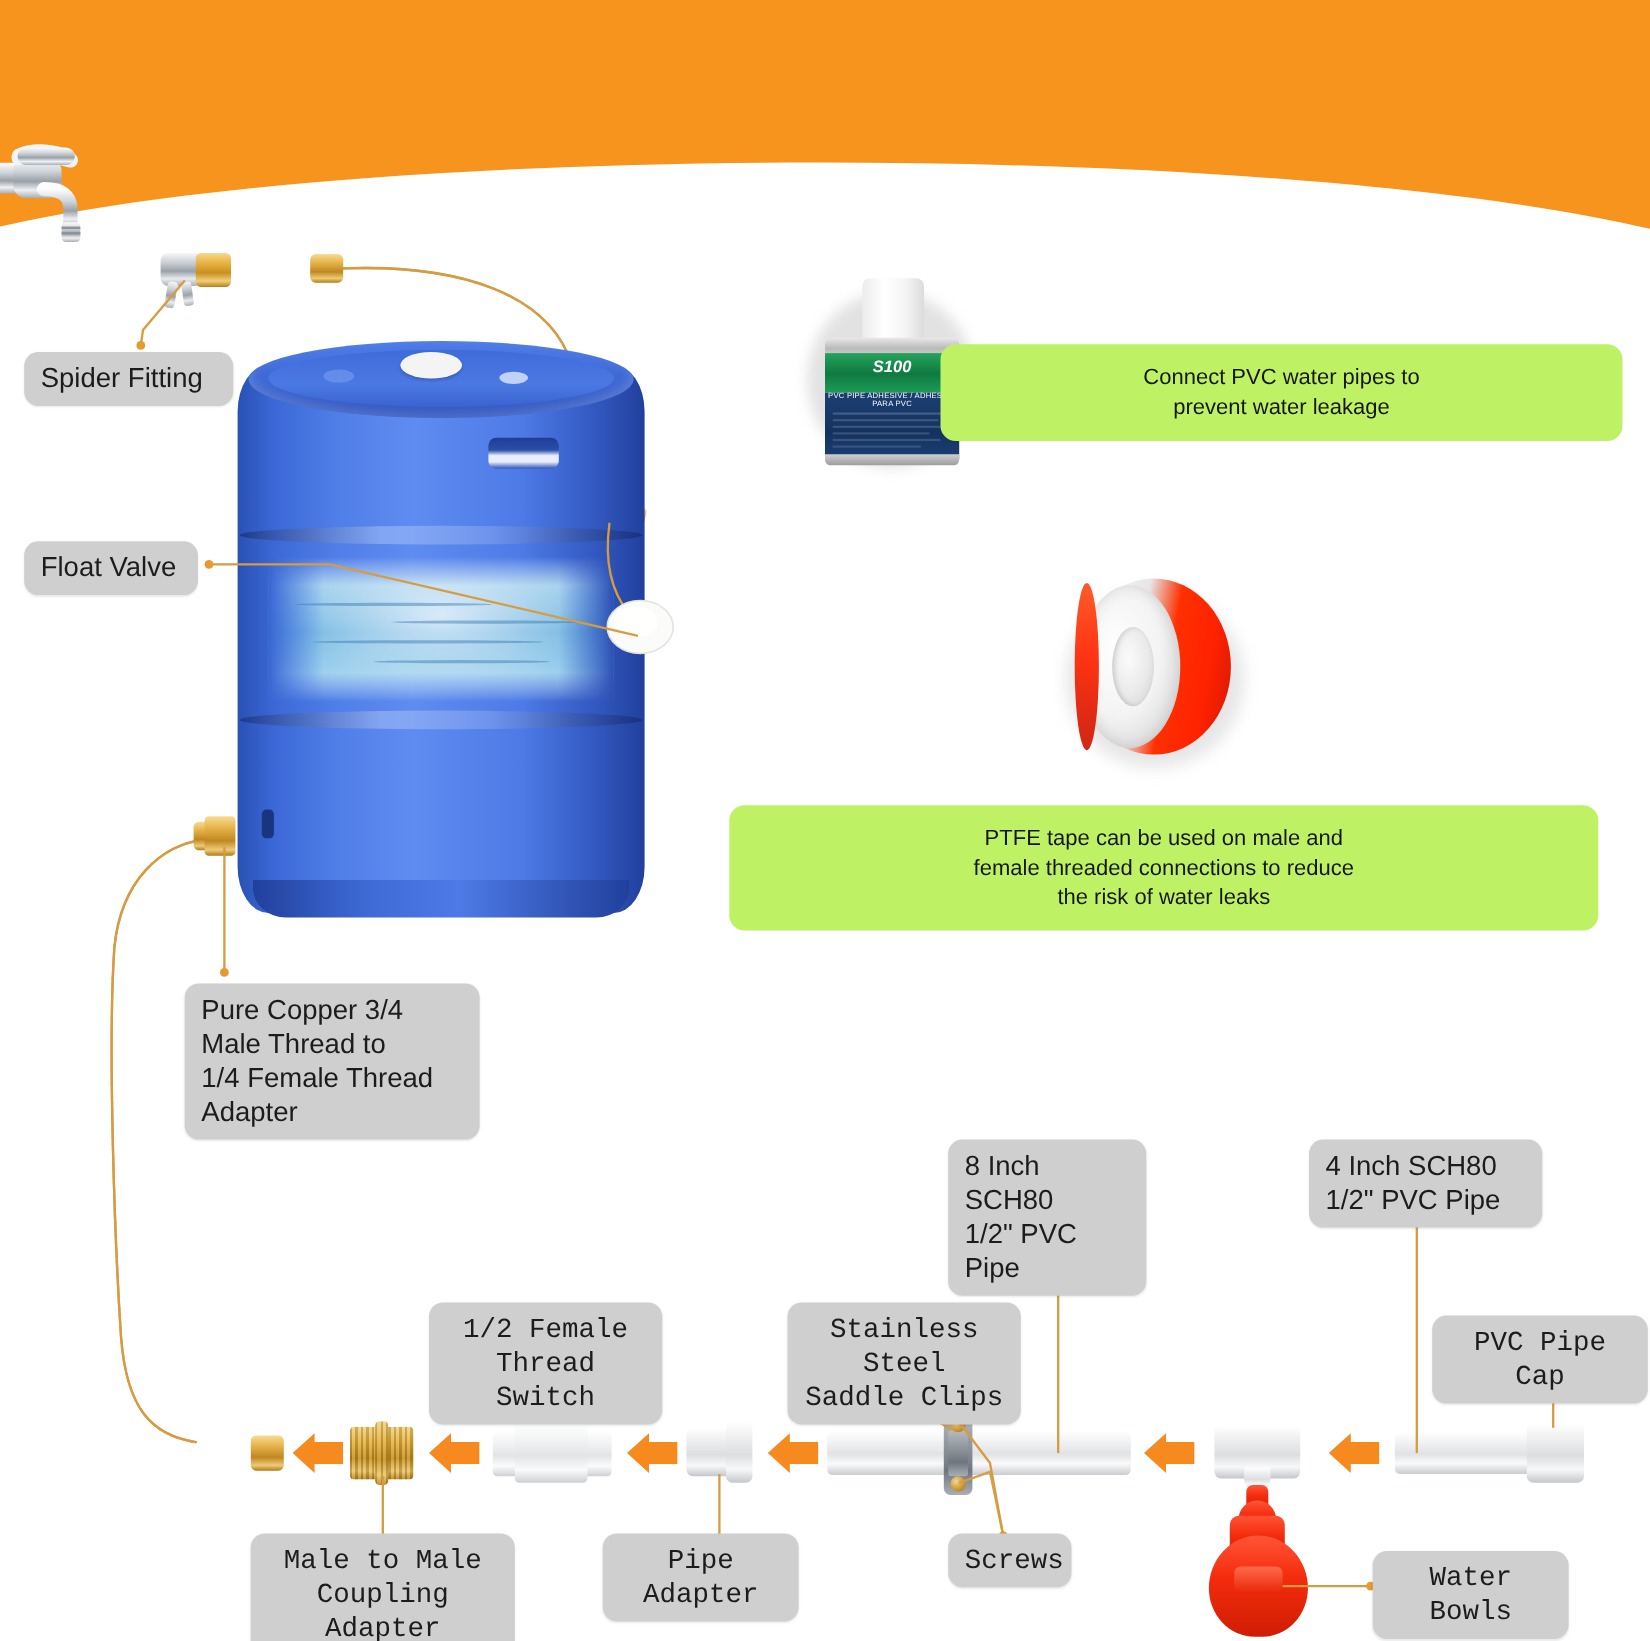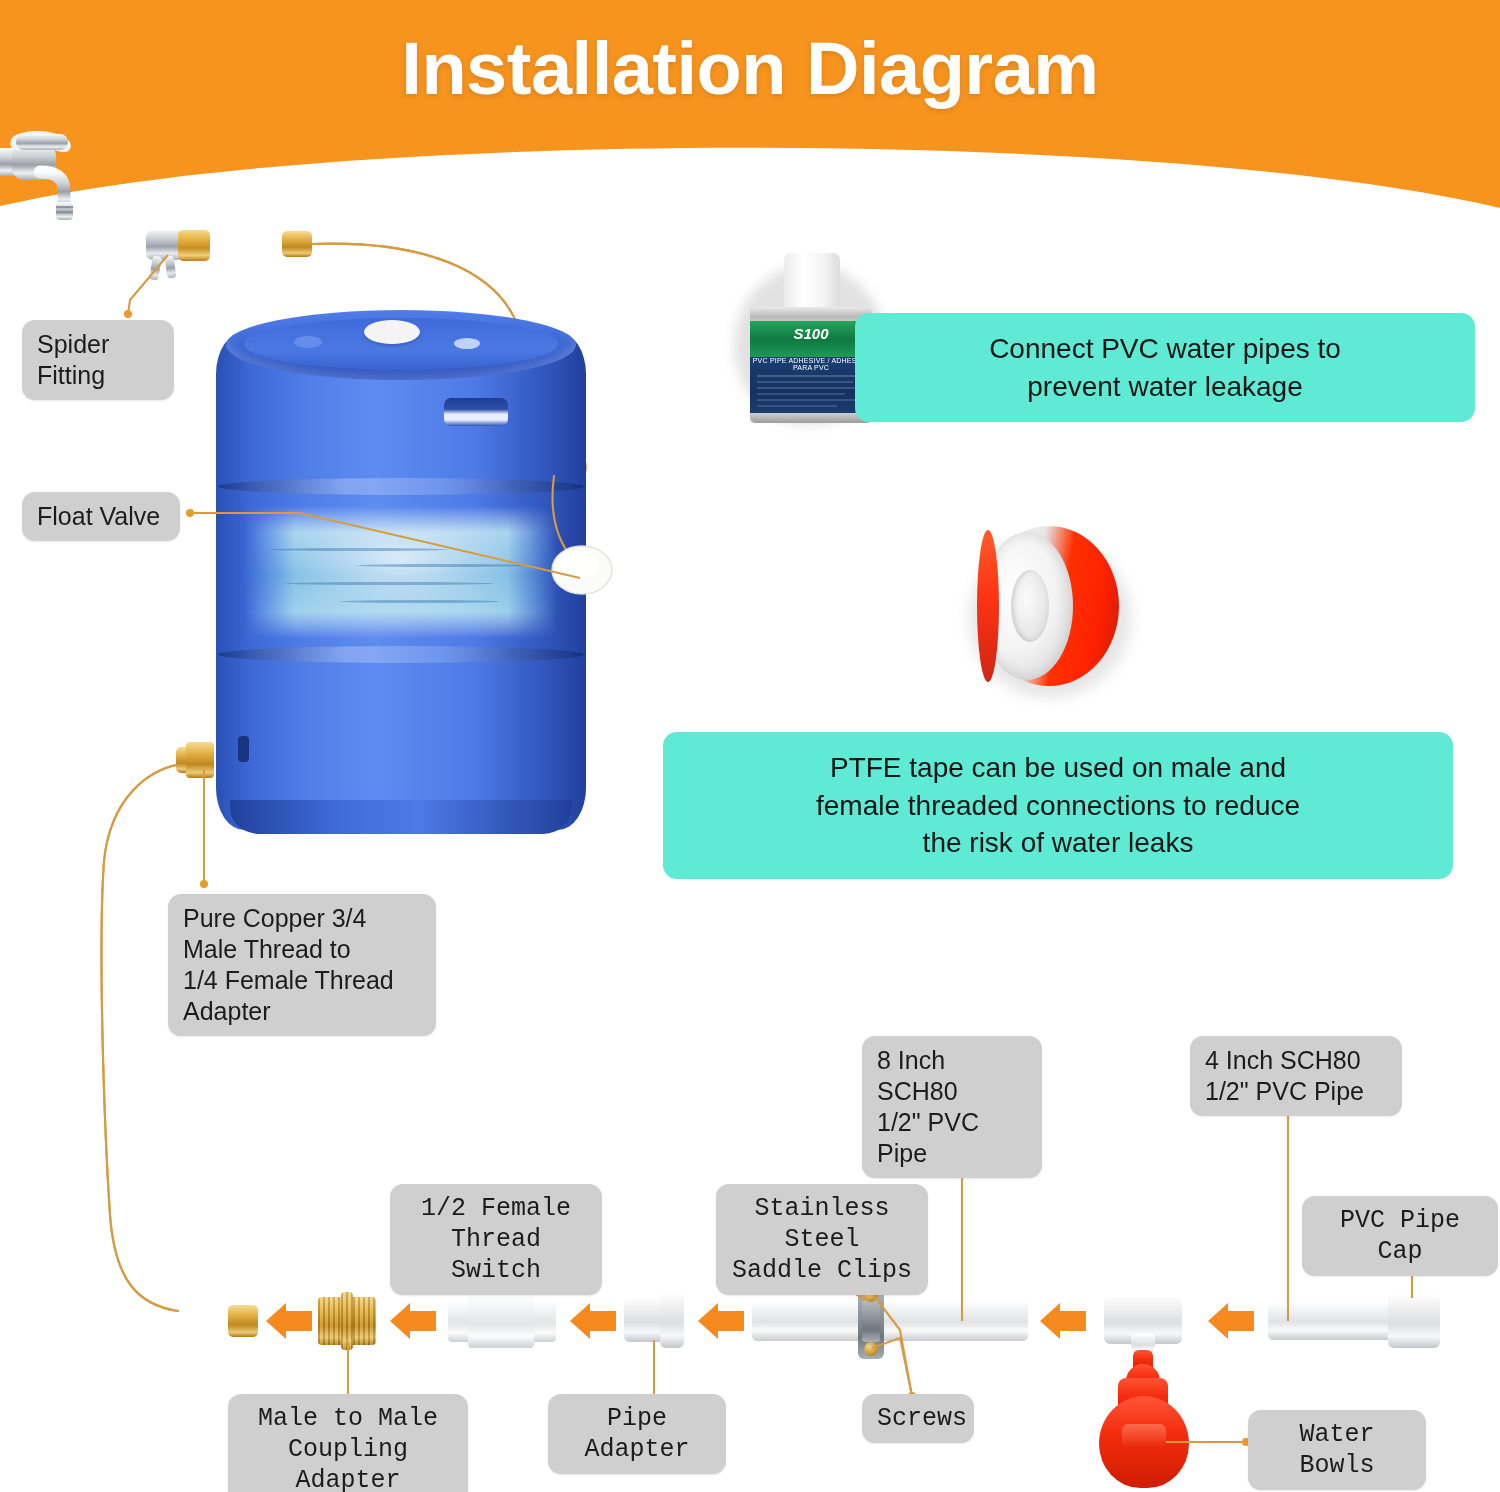--- a/index.html
+++ b/index.html
@@ -17,22 +17,22 @@
   }
 
   
   .label-box {
     position:absolute; background:#cfcfcf; color:#1c1c1c;
     border-radius:13px; padding:9px 15px; font-size:25px; line-height:1.24;
     white-space:pre-line; box-shadow:0 1px 2px rgba(0,0,0,.09);
   }
   .label-box.center { text-align:center;font-family:Liberation Mono, monospace; }
   .note-box {
-    position:absolute; background:#5eead4; color:#161616;
-    border-radius:14px; padding:17px 24px; font-size:28px; line-height:1.34;
+    position:absolute; background:#bef264; color:#161616;
+    border-radius:14px; padding:17px 24px; font-size:20px; line-height:1.34;
     text-align:center; white-space:pre-line;
   }
 
   
   .leader { position:absolute; pointer-events:none; }
   .leader line, .leader polyline, .leader path { stroke:#d79b42; stroke-width:2.1; fill:none; }
   .leader circle { fill:#e79a2e; }
 
   
   .faucet { position:absolute; left:-6px; top:128px; width:120px; height:100px; }
@@ -254,21 +254,20 @@
 </head>
 <body>
 
 <div id="stage">
 
   <div class="header-band">
     <svg width="1500" height="215" viewBox="0 0 1500 215">
       <path d="M0,0 H1500 V208 C1160,128 340,128 0,206 Z" fill="#F7941E"></path>
     </svg>
   </div>
-  <div class="page-title">Installation Diagram</div>
 
   <div class="faucet">
     <svg width="120" height="100" viewBox="0 0 120 100">
       <defs>
         <linearGradient id="chr" x1="0" y1="0" x2="0" y2="1">
           <stop offset="0%" stop-color="#fdfdfd"></stop>
             <stop offset="32%" stop-color="#d0d5da"></stop>
           <stop offset="58%" stop-color="#9aa1a8"></stop>
             <stop offset="80%" stop-color="#eef0f2"></stop>
           <stop offset="100%" stop-color="#a7aeb5"></stop>
@@ -469,21 +468,21 @@
     <polyline points="654,1340 654,1408"></polyline>
       <circle cx="654" cy="1408" r="4"></circle>
 
     <polyline points="1412,1298 1412,1256"></polyline>
       <circle cx="1412" cy="1256" r="4"></circle>
 
     <polyline points="1166,1442 1246,1442"></polyline>
       <circle cx="1246" cy="1442" r="4"></circle>
   </svg>
 
-  <div class="label-box" style="left:22px;  top:320px;  width:152px;">Spider Fitting</div>
+  <div class="label-box" style="left:22px;  top:320px;  width:190px;">Spider Fitting</div>
   <div class="label-box" style="left:22px;  top:492px;  width:158px;">Float Valve</div>
   <div class="label-box" style="left:168px; top:894px;  width:268px;">Pure Copper 3/4
 Male Thread to
 1/4 Female Thread
 Adapter</div>
   <div class="label-box" style="left:862px; top:1036px; width:180px;">8 Inch SCH80
 1/2" PVC Pipe</div>
   <div class="label-box" style="left:1190px; top:1036px; width:212px;">4 Inch SCH80
 1/2" PVC Pipe</div>
   <div class="label-box center" style="left:390px; top:1184px; width:212px;">1/2 Female

